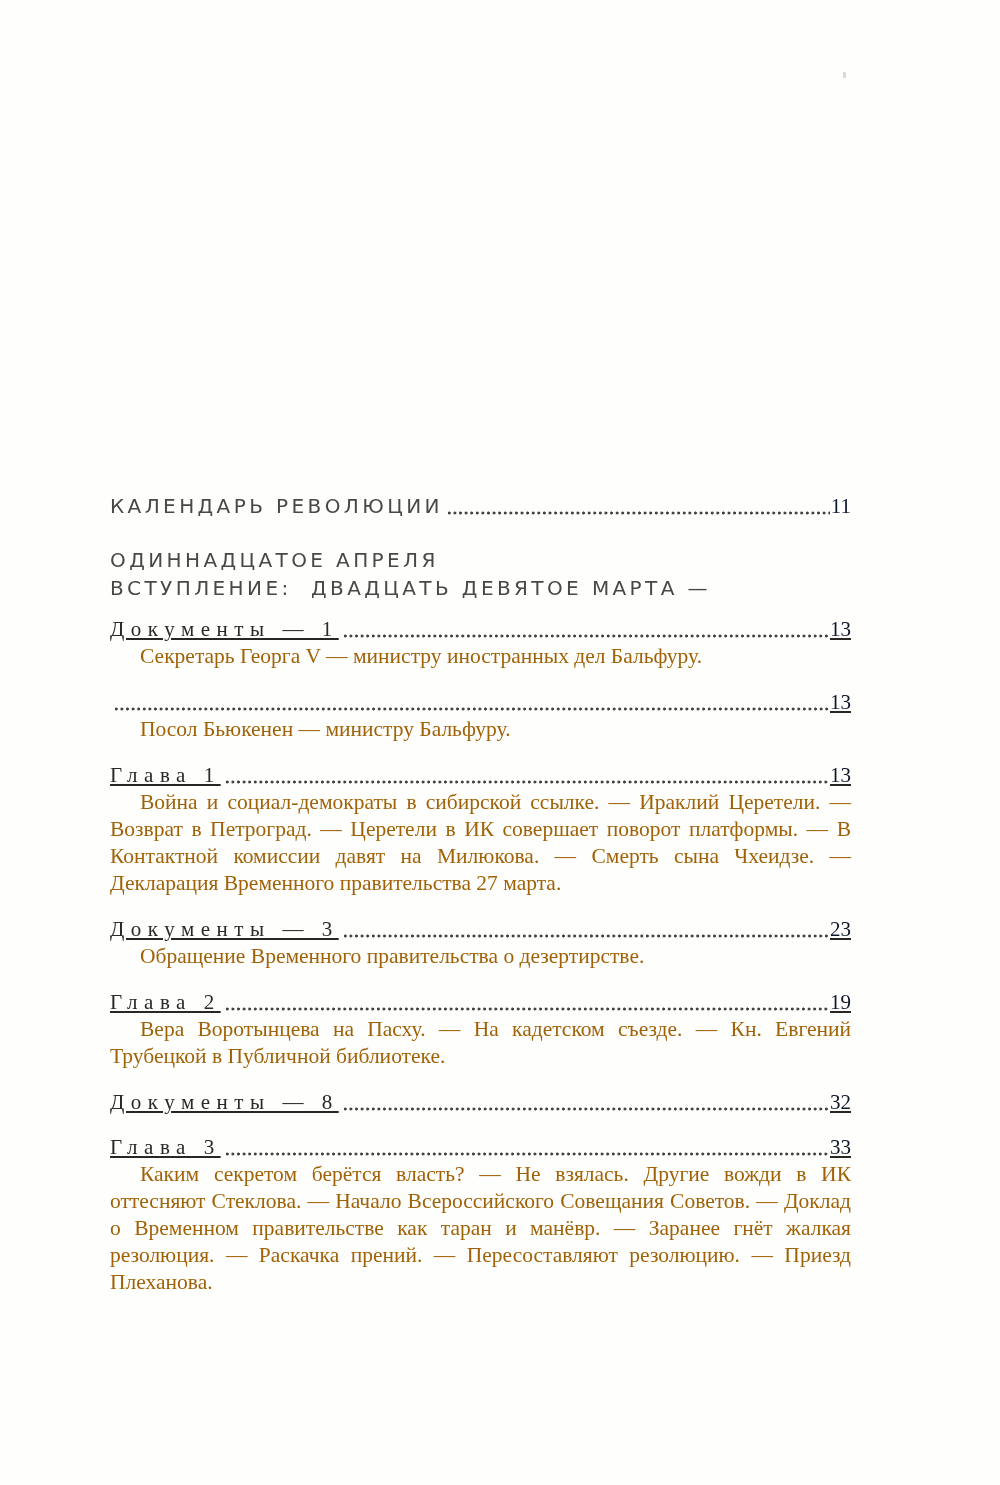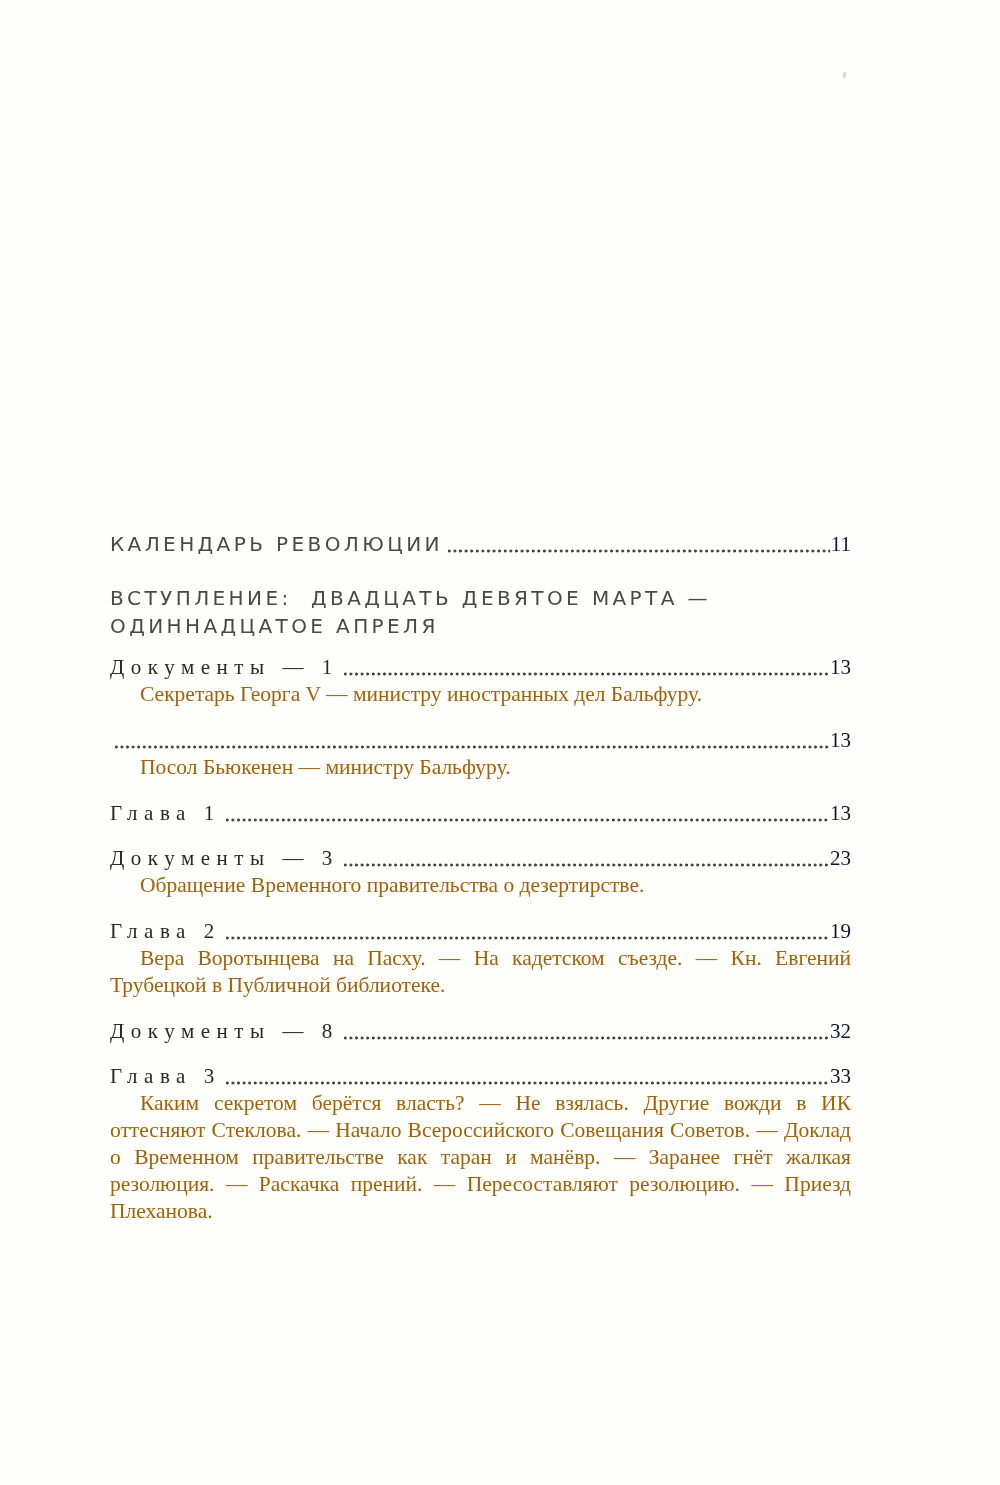--- a/index.html
+++ b/index.html
@@ -11,21 +11,21 @@
     height: 1485px;
     position: relative;
     background: #fefefd;
     font-family: "Liberation Serif", "DejaVu Serif", serif;
     color: #292725;
     overflow: hidden;
   }
   .sheet {
     position: absolute;
     left: 110px;
-    top: 532px;
+    top: 494px;
     width: 741px;
   }
   
   .toc-mainhead-row {
     display: flex;
     align-items: baseline;
     margin-bottom: 27px;
   }
   .head-sans {
     font-family: "DejaVu Sans", "Liberation Sans", sans-serif;
@@ -44,20 +44,21 @@
   }
   
   .toc-block {
     margin-bottom: 19px;
   }
   .entry-row {
     display: flex;
     align-items: center;
     font-size: 21px;
     line-height: 26px;
+    text-decoration: underline;
   }
   .entry-label {
     letter-spacing: 0.31em;
     white-space: nowrap;
     color: #2b2927;
   }
   .leader {
     flex: 1;
     align-self: flex-end;
     height: 6px;
@@ -98,22 +99,22 @@
 
 <div class="sheet">
 
   <div class="toc-mainhead-row">
     <span class="head-sans">КАЛЕНДАРЬ РЕВОЛЮЦИИ</span>
     <span class="leader"></span>
     <span class="pagenum">11</span>
   </div>
 
   <div class="toc-intro">
+    <span class="head-sans">ОДИННАДЦАТОЕ АПРЕЛЯ</span>
     <span class="head-sans">ВСТУПЛЕНИЕ:  ДВАДЦАТЬ ДЕВЯТОЕ МАРТА —</span>
-    <span class="head-sans">ОДИННАДЦАТОЕ АПРЕЛЯ</span>
   </div>
 
   <div class="toc-block">
     <div class="entry-row">
       <span class="entry-label">Документы — 1</span>
       <span class="leader"></span>
       <span class="pagenum">13</span>
     </div>
     <p class="entry-desc">Секретарь Георга V — министру иностранных дел Бальфуру.</p>
   </div>
@@ -125,20 +126,21 @@
     </div>
     <p class="entry-desc">Посол Бьюкенен — министру Бальфуру.</p>
   </div>
 
   <div class="toc-block">
     <div class="entry-row">
       <span class="entry-label">Глава 1</span>
       <span class="leader"></span>
       <span class="pagenum">13</span>
     </div>
+    <p class="entry-desc">Война и социал-демократы в сибирской ссылке. — Ираклий Церетели. — Возврат в Петроград. — Церетели в ИК совершает поворот платформы. — В Контактной комиссии давят на Милюкова. — Смерть сына Чхеидзе. — Декларация Временного правительства 27 марта.</p>
   </div>
 
   <div class="toc-block">
     <div class="entry-row">
       <span class="entry-label">Документы — 3</span>
       <span class="leader"></span>
       <span class="pagenum">23</span>
     </div>
     <p class="entry-desc">Обращение Временного правительства о дезертирстве.</p>
   </div>

